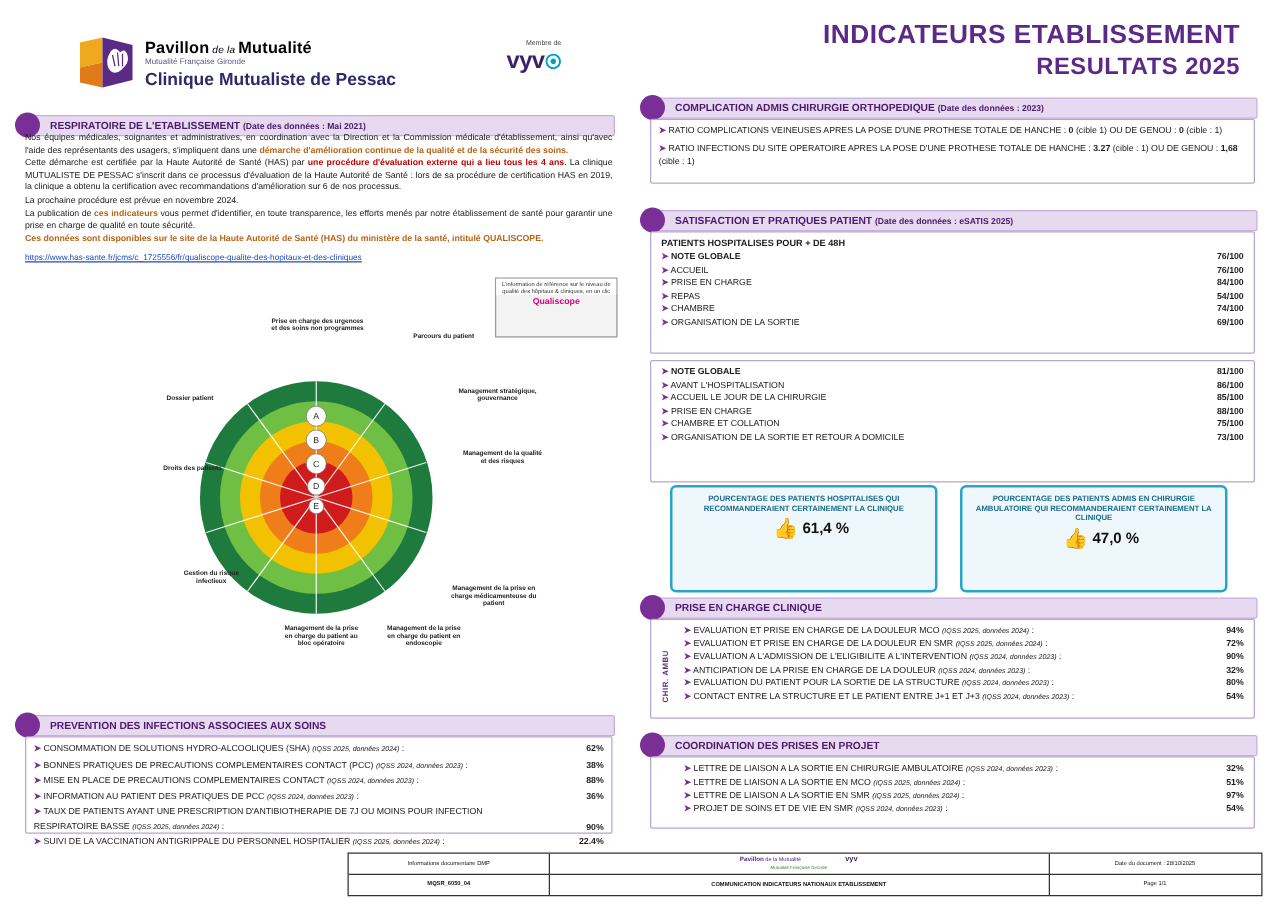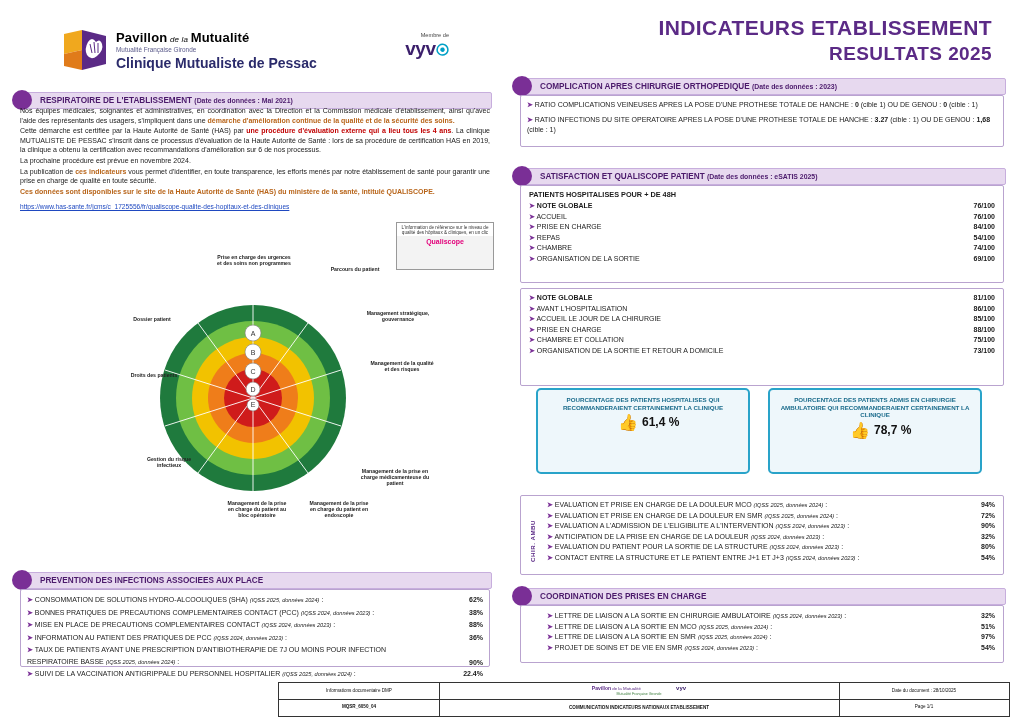--- a/index.html
+++ b/index.html
@@ -176,21 +176,21 @@
     <div class="lbl b" style="left:350px;top:110px;width:64px;">Management de la qualité et des risques</div>
     <div class="lbl b" style="left:108px;top:122px;width:52px;">Droits des patients</div>
     <div class="lbl b" style="left:340px;top:218px;width:70px;">Management de la prise en charge médicamenteuse du patient</div>
     <div class="lbl b" style="left:118px;top:206px;width:62px;">Gestion du risque infectieux</div>
     <div class="lbl b" style="left:288px;top:250px;width:62px;">Management de la prise en charge du patient en endoscopie</div>
     <div class="lbl b" style="left:206px;top:250px;width:62px;">Management de la prise en charge du patient au bloc opératoire</div>
   </div>
 
   <div class="bar" style="left:20px;top:572px;width:470px;">
     <span class="bullet"></span>
-    <span class="txt">PREVENTION DES INFECTIONS ASSOCIEES AUX PLACE</span>
+    <span class="txt">PREVENTION DES INFECTIONS ASSOCIEES AUX SOINS</span>
   </div>
   <div class="panel" style="left:20px;top:589px;width:470px;height:78px;padding:4px 6px;box-sizing:border-box;">
     <div class="prevtxt">
       <div class="srow">
           <div><span class="arrow">➤</span> <span>CONSOMMATION DE SOLUTIONS HYDRO-ALCOOLIQUES (SHA)</span> <span class="note">(IQSS 2025, données 2024)</span> :</div>
           <div class="val">62%</div>
         </div>
       <div class="srow">
           <div><span class="arrow">➤</span> <span>BONNES PRATIQUES DE PRECAUTIONS COMPLEMENTAIRES CONTACT (PCC)</span> <span class="note">(IQSS 2024, données 2023)</span> :</div>
           <div class="val">38%</div>
@@ -209,30 +209,30 @@
         </div>
       <div class="srow">
           <div><span class="arrow">➤</span> <span>SUIVI DE LA VACCINATION ANTIGRIPPALE DU PERSONNEL HOSPITALIER</span> <span class="note">(IQSS 2025, données 2024)</span> :</div>
           <div class="val">22.4%</div>
         </div>
     </div>
   </div>
 
   <div class="bar" style="left:520px;top:78px;width:484px;">
     <span class="bullet"></span>
-    <span class="txt"><span>COMPLICATION APRES CHIRURGIE ORTHOPEDIQUE</span> <span class="dt">(Date des données : 2023)</span></span>
+    <span class="txt"><span>COMPLICATION ADMIS CHIRURGIE ORTHOPEDIQUE</span> <span class="dt">(Date des données : 2023)</span></span>
   </div>
   <div class="panel" style="left:520px;top:95px;width:484px;height:52px;padding:4px 6px;box-sizing:border-box;">
     <div class="rtxt"><span class="arrow">➤</span> <span>RATIO COMPLICATIONS VEINEUSES APRES LA POSE D'UNE PROTHESE TOTALE DE HANCHE : </span><b>0</b><span> (cible 1) OU DE GENOU : </span><b>0</b><span> (cible : 1)</span></div>
     <div class="rtxt" style="margin-top:4px;"><span class="arrow">➤</span> <span>RATIO INFECTIONS DU SITE OPERATOIRE APRES LA POSE D'UNE PROTHESE TOTALE DE HANCHE : </span><b>3.27</b><span> (cible : 1) OU DE GENOU : </span><b>1,68</b><span> (cible : 1)</span></div>
   </div>
 
   <div class="bar" style="left:520px;top:168px;width:484px;">
     <span class="bullet"></span>
-    <span class="txt"><span>SATISFACTION ET QUALISCOPE PATIENT</span> <span class="dt">(Date des données : eSATIS 2025)</span></span>
+    <span class="txt"><span>SATISFACTION ET PRATIQUES PATIENT</span> <span class="dt">(Date des données : eSATIS 2025)</span></span>
   </div>
 
   <div class="panel" style="left:520px;top:185px;width:484px;height:98px;padding:4px 8px;box-sizing:border-box;">
     <div class="rtitle" style="margin-bottom:2px;">PATIENTS HOSPITALISES POUR + DE 48H</div>
     <div class="rtxt">
       <div class="srow">
           <div><span class="arrow">➤</span> <b>NOTE GLOBALE</b></div>
           <div class="val">76/100</div>
         </div>
       <div class="srow">
@@ -286,23 +286,27 @@
         </div>
     </div>
   </div>
 
   <div class="recbox" style="left:536px;top:388px;width:210px;height:82px;">
     <div class="rechdr">POURCENTAGE DES PATIENTS HOSPITALISES QUI RECOMMANDERAIENT CERTAINEMENT LA CLINIQUE</div>
     <div class="recval"><span class="thumb">👍</span> <span>61,4 %</span></div>
   </div>
   <div class="recbox" style="left:768px;top:388px;width:210px;height:82px;">
     <div class="rechdr">POURCENTAGE DES PATIENTS ADMIS EN CHIRURGIE AMBULATOIRE QUI RECOMMANDERAIENT CERTAINEMENT LA CLINIQUE</div>
-    <div class="recval"><span class="thumb">👍</span> <span>78,7 %</span></div>
-  </div>
-
+    <div class="recval"><span class="thumb">👍</span> <span>47,0 %</span></div>
+  </div>
+
+  <div class="bar" style="left:520px;top:478px;width:484px;">
+    <span class="bullet"></span>
+    <span class="txt">PRISE EN CHARGE CLINIQUE</span>
+  </div>
   <div class="panel" style="left:520px;top:495px;width:484px;height:80px;padding:4px 8px 4px 26px;box-sizing:border-box;">
     <div class="sidetag" style="left:8px;top:24px;">CHIR. AMBU</div>
     <div class="rtxt">
       <div class="srow">
           <div><span class="arrow">➤</span> <span>EVALUATION ET PRISE EN CHARGE DE LA DOULEUR MCO</span> <span class="note">(IQSS 2025, données 2024)</span><span> :</span></div>
           <div class="val">94%</div>
         </div>
       <div class="srow">
           <div><span class="arrow">➤</span> <span>EVALUATION ET PRISE EN CHARGE DE LA DOULEUR EN SMR</span> <span class="note">(IQSS 2025, données 2024)</span><span> :</span></div>
           <div class="val">72%</div>
@@ -321,21 +325,21 @@
         </div>
       <div class="srow">
           <div><span class="arrow">➤</span> <span>CONTACT ENTRE LA STRUCTURE ET LE PATIENT ENTRE J+1 ET J+3</span> <span class="note">(IQSS 2024, données 2023)</span><span> :</span></div>
           <div class="val">54%</div>
         </div>
     </div>
   </div>
 
   <div class="bar" style="left:520px;top:588px;width:484px;">
     <span class="bullet"></span>
-    <span class="txt">COORDINATION DES PRISES EN CHARGE</span>
+    <span class="txt">COORDINATION DES PRISES EN PROJET</span>
   </div>
   <div class="panel" style="left:520px;top:605px;width:484px;height:58px;padding:5px 8px 4px 26px;box-sizing:border-box;">
     <div class="rtxt">
       <div class="srow">
           <div><span class="arrow">➤</span> <span>LETTRE DE LIAISON A LA SORTIE EN CHIRURGIE AMBULATOIRE</span> <span class="note">(IQSS 2024, données 2023)</span><span> :</span></div>
           <div class="val">32%</div>
         </div>
       <div class="srow">
           <div><span class="arrow">➤</span> <span>LETTRE DE LIAISON A LA SORTIE EN MCO</span> <span class="note">(IQSS 2025, données 2024)</span><span> :</span></div>
           <div class="val">51%</div>

